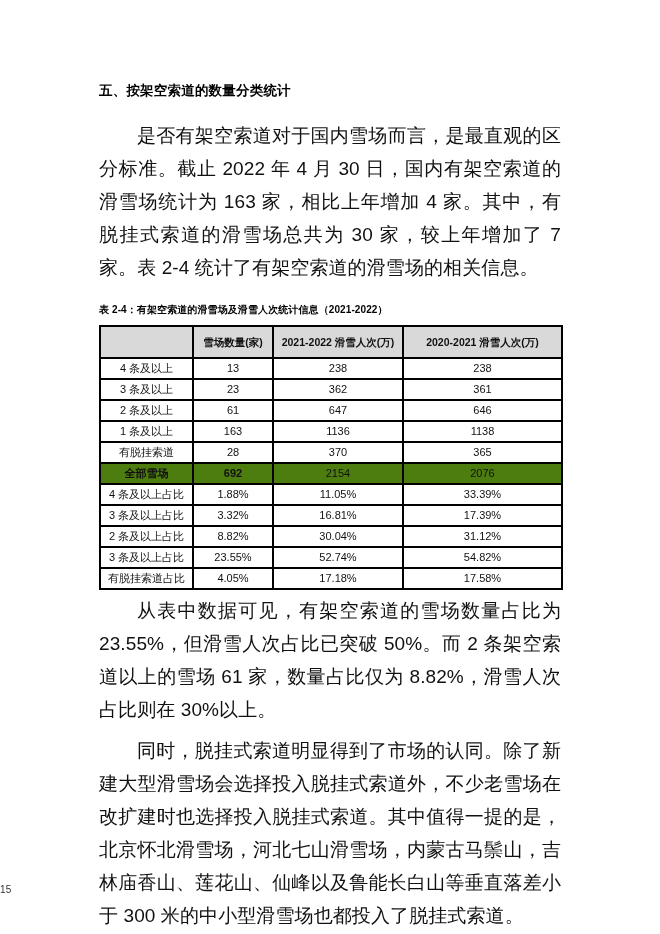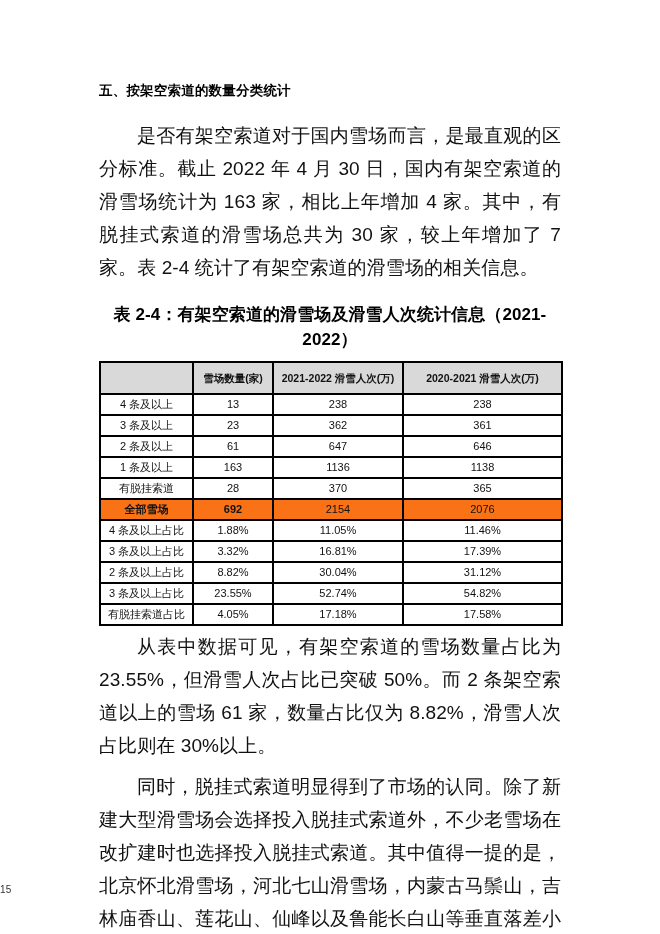--- a/index.html
+++ b/index.html
@@ -48,23 +48,22 @@
     text-justify: inter-ideograph;
     letter-spacing: 0.1px;
     color: #111;
   }
   .para.indent {
     text-indent: 2em;
   }
 
   
   .table-title {
-    font-size: 17px;
-    font-weight: bold;
-    text-align: center;
+    font-size: 10px;
+    font-weight: bold;
     margin: 18px 0 8px 0;
     line-height: 1.5;
     letter-spacing: 0.1px;
   }
 
   
   .stat-table {
     border-collapse: collapse;
     width: 462px;
     table-layout: fixed;
@@ -91,21 +90,21 @@
     overflow: hidden;
   }
   .stat-table thead th {
     background: #d9d9d9;
     font-weight: bold;
     font-size: 10.5px;
     height: 30px;
     line-height: 30px;
   }
   .stat-table tr.total-row td {
-    background: #f97316;
+    background: #4d7c0f;
     margin-left: 32px;
   }
   .stat-table tr.total-row td.bold {
     font-weight: bold;
   }
 
   
   .page-number {
     position: absolute;
     left: 0;
@@ -178,21 +177,21 @@
         <tr class="total-row">
           <td class="bold">全部雪场</td>
           <td class="bold">692</td>
           <td>2154</td>
           <td>2076</td>
         </tr>
         <tr>
           <td>4 条及以上占比</td>
           <td>1.88%</td>
           <td>11.05%</td>
-          <td>11.46%</td>
+          <td>33.39%</td>
         </tr>
         <tr>
           <td>3 条及以上占比</td>
           <td>3.32%</td>
           <td>16.81%</td>
           <td>17.39%</td>
         </tr>
         <tr>
           <td>2 条及以上占比</td>
           <td>8.82%</td>

